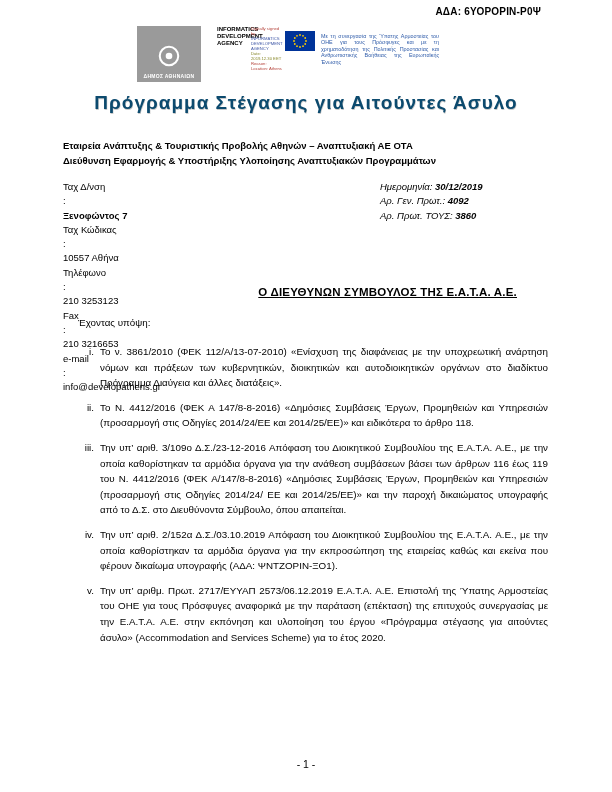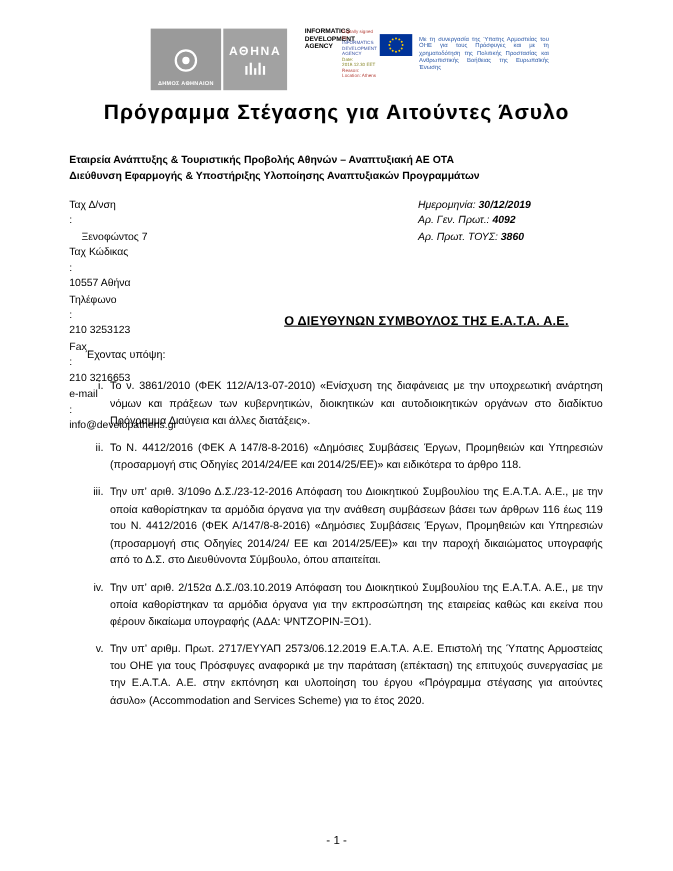--- a/index.html
+++ b/index.html
@@ -34,72 +34,63 @@
   .sig-details div:nth-child(5){color:#b5443c;}
   .sig-details div:nth-child(6){color:#b5443c;}
   
   .unhcr{margin-left:4px;width:42px;text-align:center;color:#0072bc;}
   .unhcr-word{font-size:9px;font-weight:bold;letter-spacing:1.5px;margin-top:1px;}
   .unhcr-sub{font-size:3.8px;line-height:4.4px;margin-top:1px;}
   
   .eu-flag{margin-left:4px;margin-top:5px;line-height:0;}
   .eu-note{margin-left:6px;margin-top:7px;width:118px;font-size:5.4px;line-height:6.4px;color:#2d5aa8;text-align:justify;}
   
-  .program-title{position:absolute;top:92px;left:0;width:612px;text-align:center;font-size:19px;font-weight:bold;color:#000000;letter-spacing:1px;text-shadow:.5px .5px 0 #c9c9c9;}
+  .program-title{position:absolute;top:92px;left:0;width:612px;text-align:center;font-size:19px;font-weight:bold;color:#0c4a6e;letter-spacing:1px;text-shadow:.5px .5px 0 #c9c9c9;}
   
   .org{position:absolute;top:138px;left:63px;font-size:9.5px;font-weight:bold;line-height:15px;}
   
   .contact{position:absolute;top:180px;left:63px;font-size:9.5px;line-height:14.3px;}
   .contact-row{display:flex;flex-direction:column;}
   .contact-label{width:95px;}
   .contact-sep{width:8px;}
-  .v-bold{font-weight:normal;margin-left:11px;}
+  .v-bold{font-weight:bold;}
   
   .meta{position:absolute;top:180px;left:380px;font-size:9.5px;line-height:14.3px;font-style:italic;}
   .meta-val{font-weight:bold;}
   
   .doc-heading{position:absolute;top:286px;left:5px;width:512px;text-align:right;font-size:11.5px;font-weight:bold;text-decoration:underline;letter-spacing:.2px;}
   .intro{position:absolute;top:317px;left:78px;font-size:9.8px;}
   
   .list{position:absolute;top:344px;left:78px;width:470px;font-size:9.8px;line-height:15.6px;}
   .list-item{display:flex;margin-bottom:9px;}
   .list-num{width:16px;flex:none;text-align:right;margin-right:6px;}
   .list-text{flex:1;text-align:justify;}
   .lead{font-weight:normal;}
   
   .footer{position:absolute;top:758px;left:0;width:612px;text-align:center;font-size:10.5px;}
 </style>
 </head>
 <body>
 
 <div class="page">
 
+  <div class="ada">ΑΔΑ: 6ΥΟΡΟΡΙΝ-Ρ0Ψ</div>
 
   <div class="logo-row">
 
     <div class="logo-dimos">
       <span class="dimos-emblem">
         <svg width="24" height="24" viewBox="0 0 26 26">
           <circle cx="13" cy="13" r="10" fill="none" stroke="#ffffff" stroke-width="2.2"></circle>
           <circle cx="13" cy="13" r="3.6" fill="#ffffff"></circle>
         </svg>
       </span>
       <div class="dimos-caption">ΔΗΜΟΣ ΑΘΗΝΑΙΩΝ</div>
     </div>
 
-    <div class="logo-athina">
-      <div class="athina-letters">ΑΘΗΝΑ</div>
-      <div class="athina-bars">
-        <i></i>
-          <i></i>
-          <i></i>
-          <i></i>
-          <i></i>
-      </div>
-    </div>
 
     <div class="sig-block">
       <div class="sig-agency">INFORMATICS DEVELOPMENT AGENCY</div>
       <div class="sig-details">
         <div>Digitally signed by</div>
         <div>INFORMATICS</div>
         <div>DEVELOPMENT AGENCY</div>
         <div>Date: 2019.12.30 EET</div>
         <div>Reason:</div>
         <div>Location: Athens</div>

